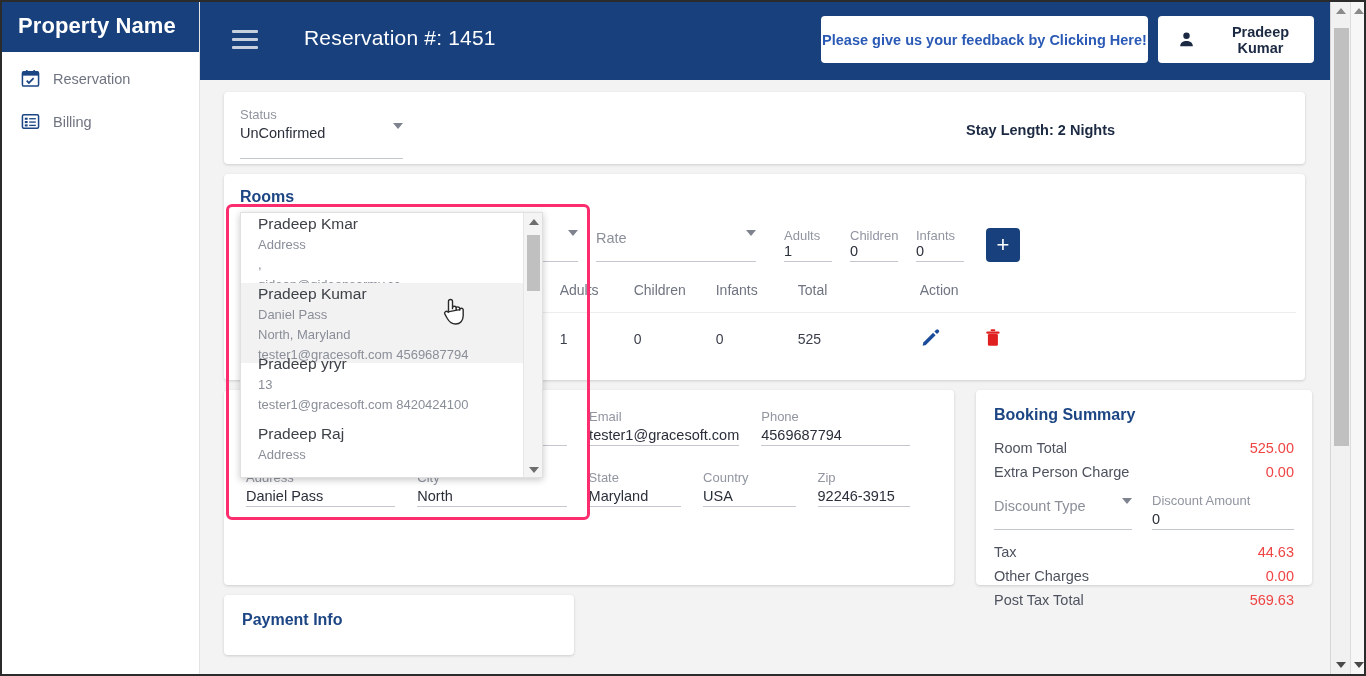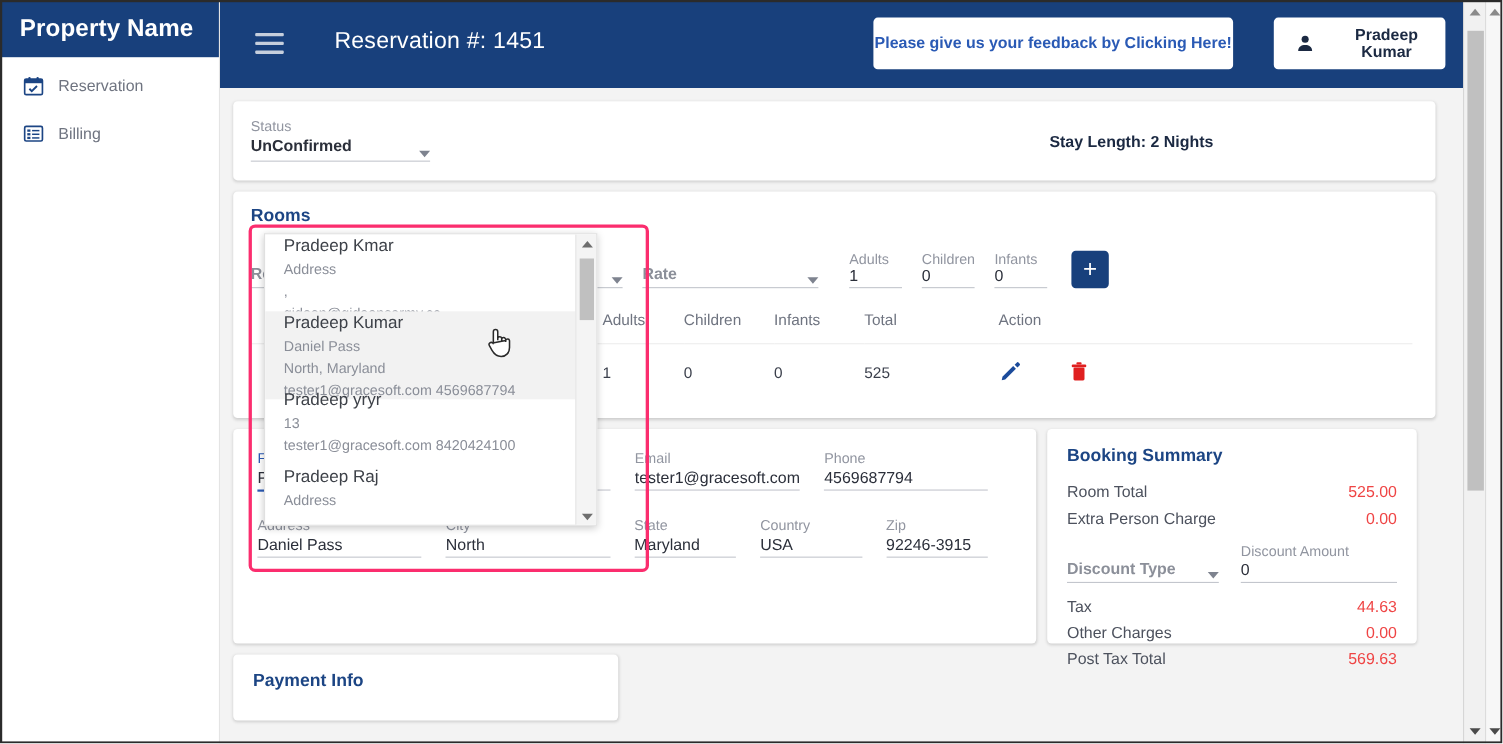--- a/index.html
+++ b/index.html
@@ -39,21 +39,21 @@
     position: absolute; left: 32px; top: 30px;
     width: 26px; height: 19px; cursor: pointer;
     display: flex; flex-direction: column; justify-content: space-between;
   }
   .hamburger span { display: block; height: 3px; background: #c6cfdd; border-radius: 1px; }
   .page-title {
     position: absolute; left: 104px; top: 26px;
     font-size: 21px; color: #ffffff; letter-spacing: .2px;
   }
   .feedback-btn {
-    position: absolute; left: 594px; top: 16px;
+    position: absolute; left: 621px; top: 16px;
     width: 327px; height: 47px; background: #ffffff; border-radius: 4px;
     display: flex; align-items: center; justify-content: center;
     color: #2a5ab5; font-size: 14.5px; font-weight: bold; cursor: pointer;
     border: none;
   }
   .user-btn {
     position: absolute; left: 958px; top: 16px;
     width: 156px; height: 47px; background: #ffffff; border-radius: 4px;
     display: flex; align-items: center; gap: 12px; padding-left: 20px;
     color: #1b2942; font-size: 14.5px; font-weight: bold; cursor: pointer;
@@ -63,20 +63,21 @@
 
   
   .content {
     position: absolute; left: 200px; top: 80px;
     width: 1130px; height: 596px; background: #f3f3f3;
     overflow: hidden; padding: 12px 25px 0 12px;
   }
   .card {
     background: #ffffff; border-radius: 4px;
     box-shadow: 0 1px 3px rgba(0,0,0,.16);
+    margin-left: 12px;
   }
 
   
   .status-card { position: relative; height: 72px; padding: 14px 0 0 16px; }
   .field { position: relative; }
   .field-label { font-size: 13px; color: #9195a0; line-height: 17px; }
   .field-value { font-size: 14.5px; color: #2b2f3a; line-height: 20px; }
   .underline { border-bottom: 1px solid #c3c6cd; }
   .caret {
     width: 0; height: 0; border-left: 5px solid transparent;
@@ -91,21 +92,21 @@
 
   
   .rooms-card { position: relative; margin-top: 10px; height: 206px; padding: 14px 16px 0 16px; }
   .section-title { color: #1c4584; font-size: 16px; font-weight: bold; }
 
   .rooms-form {
     position: absolute; left: 16px; top: 46px; width: 1056px; height: 42px;
     display: flex; align-items: flex-end;
   }
   .sel { position: relative; }
-  .sel-inner { display: flex; justify-content: space-between; align-items: flex-end; padding-bottom: 3px; font-weight: bold; }
+  .sel-inner { display: flex; justify-content: space-between; padding-bottom: 15px; }
   .sel-placeholder { font-size: 14.5px; color: #8b8f99; }
 
   .num-field { width: 48px; margin-right: 18px; }
   .num-label { font-size: 13px; color: #9195a0; white-space: nowrap; overflow: hidden; display: block; width: 48px; }
   .num-value { font-size: 14.5px; color: #2b2f3a; padding-bottom: 2px; }
   .add-btn {
     width: 34px; height: 34px; background: #18407c; border-radius: 4px;
     color: #fff; display: flex; align-items: center; justify-content: center;
     font-size: 22px; line-height: 1; cursor: pointer; border: none; font-weight: 300;
   }

